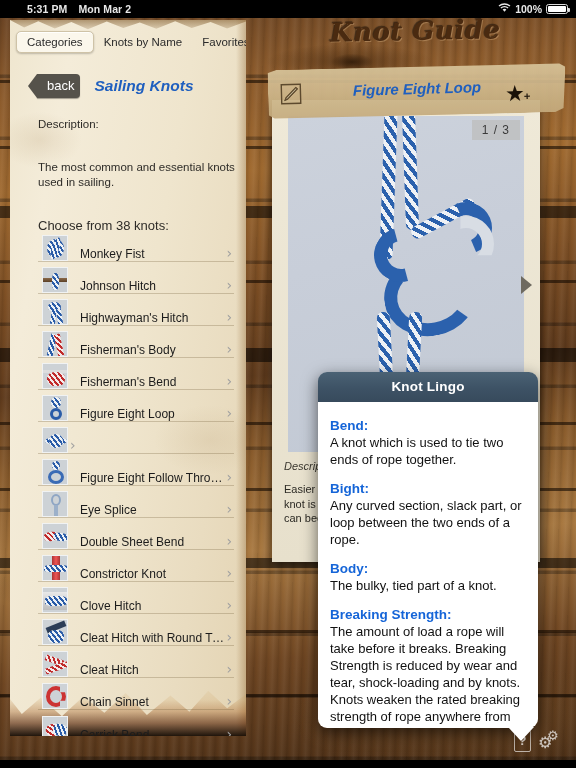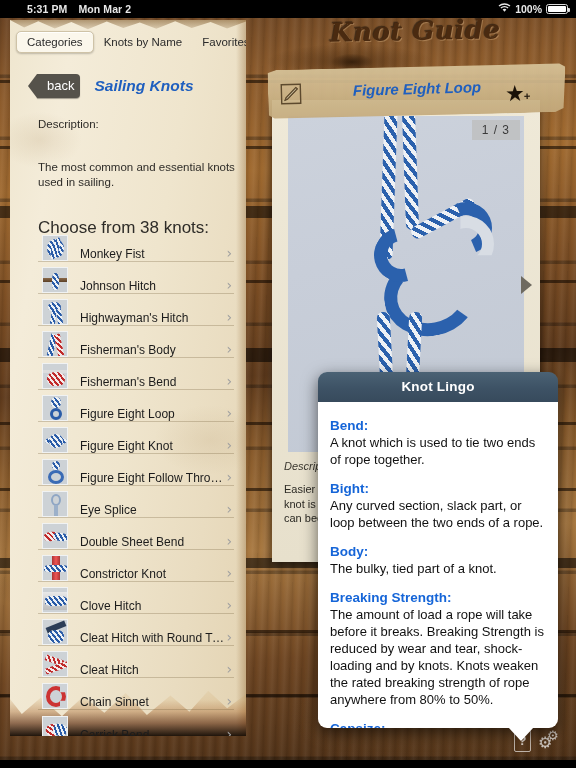--- a/index.html
+++ b/index.html
@@ -138,21 +138,21 @@
   .desc-label {
     position: absolute; left: 28px; top: 98px; z-index: 3;
     font-size: 11.5px; color: #2e2c28;
   }
   .desc-body {
     position: absolute; left: 28px; top: 140px; width: 200px; z-index: 3;
     font-size: 11.5px; color: #2e2c28; line-height: 15px;
   }
   .choose-label {
     position: absolute; left: 28px; top: 198px; z-index: 3;
-    font-size: 17px; color: #2e2c28; text-align: center;
+    font-size: 13px; color: #2e2c28; text-align: center;
   }
 
   
   .knotlist { position: absolute; left: 28px; top: 210px; width: 196px; z-index: 3; }
   .knotrow {
     display: flex; align-items: flex-end; height: 32px;
     border-bottom: 1px solid rgba(120,100,64,.30);
     position: relative;
   }
   .knot-thumb {
@@ -228,21 +228,21 @@
   .card-desc-body {
     position: absolute; left: 284px; top: 482px; width: 240px; z-index: 11;
     font-size: 11px; color: #2c2a24; line-height: 14.5px;
   }
 
   
   .rope-seg { position: absolute; background: repeating-linear-gradient(54deg,#2b61ad 0 4px,#eef1f5 4px 8px); }
 
   
   .popup {
-    position: absolute; left: 318px; top: 372px; width: 240px; height: 356px; z-index: 40;
+    position: absolute; left: 318px; top: 372px; width: 220px; height: 356px; z-index: 40;
     border-radius: 9px; overflow: visible;
     box-shadow: 0 5px 16px rgba(0,0,0,.6);
   }
   .popup-head {
     height: 30px; border-radius: 9px 9px 0 0;
     background: linear-gradient(180deg,#4b6274 0%, #3d5265 55%, #374a5c 100%);
     color: #fff; font-size: 13.5px; font-weight: 700; text-align: center; line-height: 30px;
     letter-spacing: .2px;
   }
   .popup-body {
@@ -385,21 +385,20 @@
         </span>
         <span class="knot-name">Figure Eight Loop</span>
         <span class="chev">›</span>
       </div>
 
       <div class="knotrow">
         <span class="knot-thumb">
           <i class="t-rope" style="left:2px;top:9px;width:22px;height:8px;border-radius:50%"></i>
           <i class="t-rope" style="left:6px;top:6px;width:14px;height:14px;border-radius:50%"></i>
         </span>
-        <span class="knot-name">Figure Eight Knot</span>
         <span class="chev">›</span>
       </div>
 
       <div class="knotrow">
         <span class="knot-thumb">
           <i class="t-rope" style="left:9px;top:1px;width:8px;height:9px;border-radius:50%"></i>
           <i class="t-rope" style="left:5px;top:10px;width:16px;height:14px;border-radius:50%;background:none;border:3px solid #3a6bb5"></i>
         </span>
         <span class="knot-name">Figure Eight Follow Through</span>
         <span class="chev">›</span>

